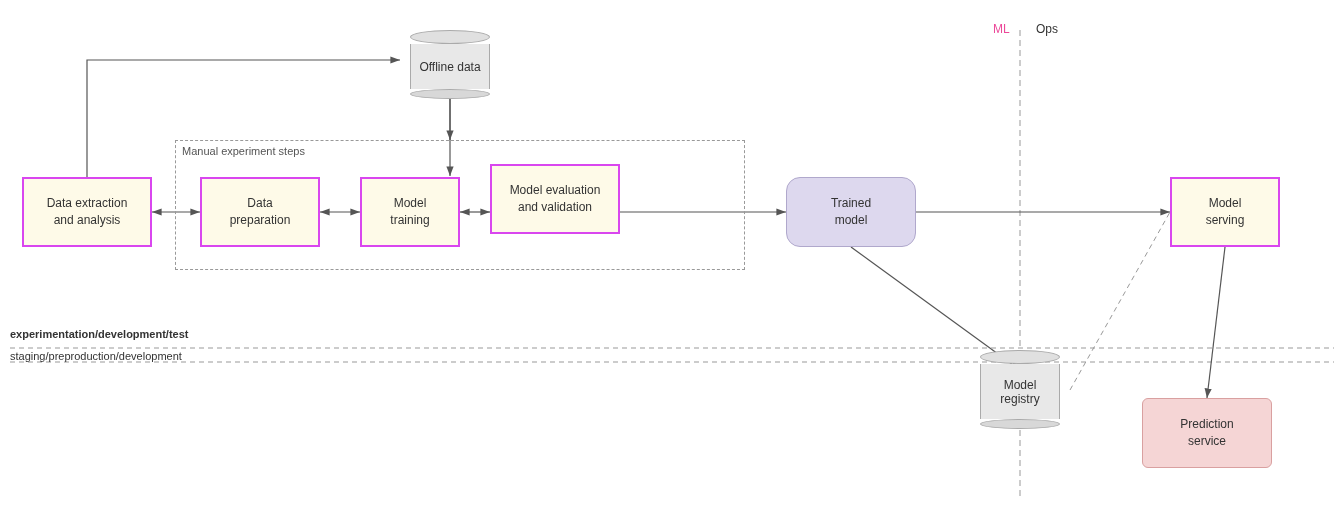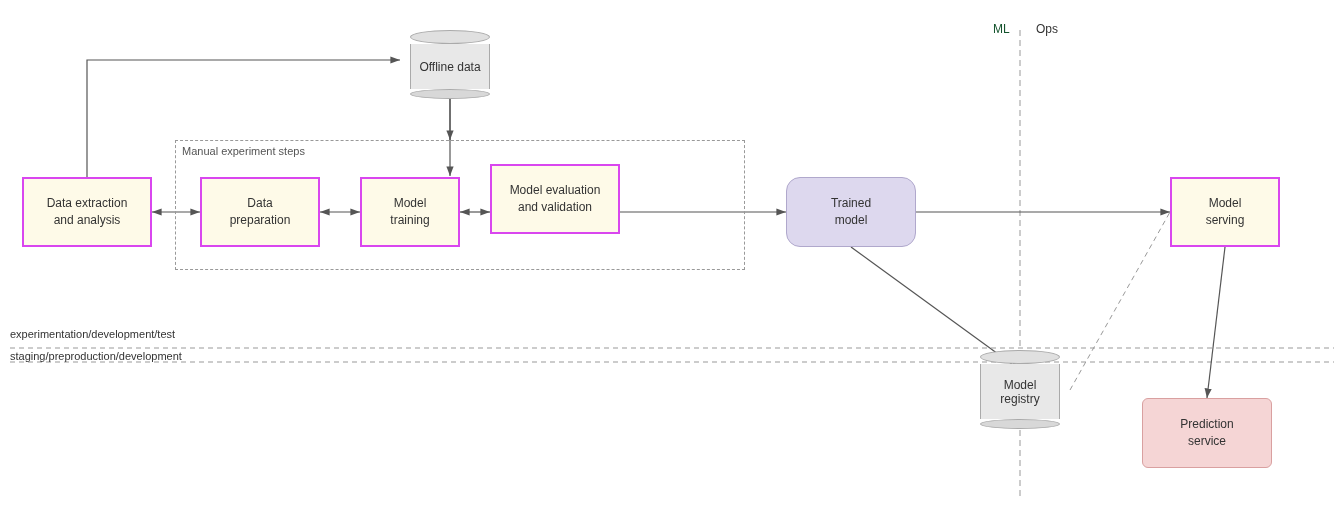--- a/index.html
+++ b/index.html
@@ -143,20 +143,20 @@
     <div style="width:80px;height:55px;background:#e8e8e8;border-left:1px solid #aaa;border-right:1px solid #aaa;display:flex;align-items:center;justify-content:center;text-align:center;font-size:12px;">
       <span>Model<br>registry</span>
     </div>
     <div style="width:80px;height:10px;background:#d8d8d8;border:1px solid #aaa;border-radius:50%;"></div>
   </div>
 
   <div class="box box-pink" style="left:1142px;top:398px;width:130px;height:70px;">
     <span>Prediction<br>service</span>
   </div>
 
-  <span style="position:absolute;left:993px;top:22px;font-size:12px;color:#14532d;">ML</span>
+  <span style="position:absolute;left:993px;top:22px;font-size:12px;color:#ec4899;">ML</span>
 
   <span style="position:absolute;left:1028px;top:22px;font-size:12px;color:#333;margin-left:8px;">Ops</span>
 
-  <span style="position:absolute;left:10px;top:328px;font-size:11px;color:#333;">experimentation/development/test</span>
+  <span style="position:absolute;left:10px;top:328px;font-size:11px;color:#333;font-weight:bold;">experimentation/development/test</span>
   <span style="position:absolute;left:10px;top:350px;font-size:11px;color:#333;">staging/preproduction/development</span>
 
 </div>
 
 </body></html>

